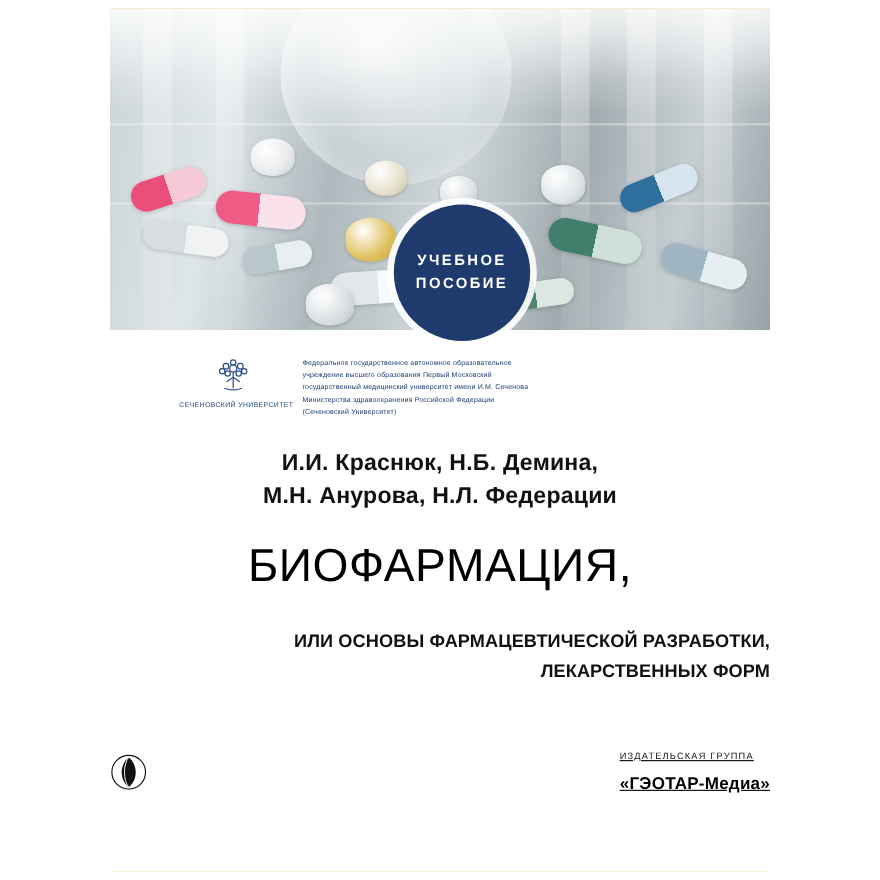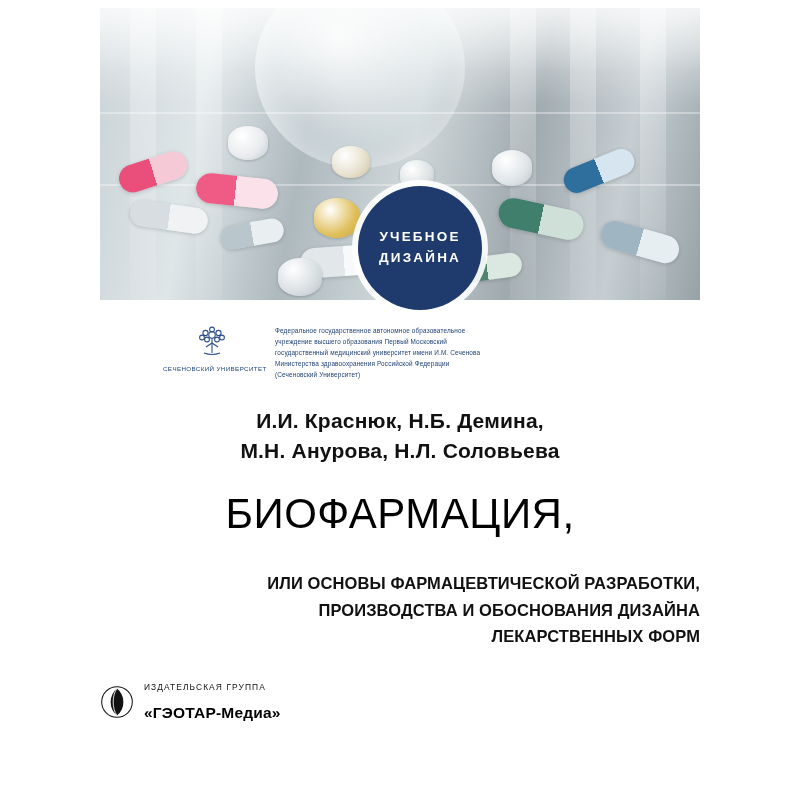--- a/index.html
+++ b/index.html
@@ -180,23 +180,24 @@
     color: #111;
     letter-spacing: 0.1px;
   }
   
   .publisher {
     position: absolute;
     left: 0;
     top: 382px;
     width: 600px;
     display: flex;
-    justify-content: flex-start;
+    justify-content: space-between;
     align-items: center;
     gap: 10px;
+    text-decoration: underline;
   }
   .pub-mark {
     width: 34px;
     height: 34px;
     flex: 0 0 34px;
   }
   .pub-text {
     text-align: left;
     line-height: 1.25;
   }
@@ -246,21 +247,21 @@
       <div class="cap" style="left:392px; top:142px; width:40px; height:36px; background:radial-gradient(circle at 35% 30%, #ffffff, #dfe4e7 60%, #bcc5ca);"></div>
       <div class="cap" style="left:128px; top:118px; width:40px; height:34px; background:radial-gradient(circle at 35% 30%, #ffffff, #e8eaec 60%, #c3ccd1);"></div>
       <div class="cap" style="left:232px; top:138px; width:38px; height:32px; background:radial-gradient(circle at 35% 30%, #ffffff, #e6e0cd 60%, #cabf9f);"></div>
       <div class="cap" style="left:300px; top:152px; width:34px; height:30px; background:radial-gradient(circle at 35% 30%, #ffffff, #dde2e4 60%, #b6c0c5);"></div>
 
       <div class="blurtop"></div>
     </div>
 
     <div class="badge">
       <span>УЧЕБНОЕ</span>
-      <span>ДИЗАЙНА</span>
+      <span>ПОСОБИЕ</span>
     </div>
 
     <div class="body">
 
       <div class="uni">
         <div class="uni-logo">
           <svg class="tree" viewBox="0 0 40 40">
             <g fill="none" stroke="#2b4f8a" stroke-width="1.1">
               <circle cx="20" cy="13" r="3.2"></circle>
               <circle cx="13.5" cy="11" r="2.6"></circle>
@@ -282,28 +283,27 @@
           <div>Федеральное государственное автономное образовательное</div>
           <div>учреждение высшего образования  Первый Московский</div>
           <div>государственный медицинский университет имени И.М. Сеченова</div>
           <div>Министерства здравоохранения Российской Федерации</div>
           <div>(Сеченовский Университет)</div>
         </div>
       </div>
 
       <div class="authors">
         <div>И.И. Краснюк, Н.Б. Демина,</div>
-        <div>М.Н. Анурова, Н.Л. Соловьева</div>
+        <div>М.Н. Анурова, Н.Л. Федерации</div>
       </div>
 
       <div class="title">БИОФАРМАЦИЯ,</div>
 
       <div class="subtitle">
         <div>ИЛИ ОСНОВЫ ФАРМАЦЕВТИЧЕСКОЙ РАЗРАБОТКИ,</div>
-        <div>ПРОИЗВОДСТВА И ОБОСНОВАНИЯ ДИЗАЙНА</div>
         <div>ЛЕКАРСТВЕННЫХ ФОРМ</div>
       </div>
 
       <div class="publisher">
         <svg class="pub-mark" viewBox="0 0 40 40">
           <circle cx="20" cy="20" r="18" fill="none" stroke="#111" stroke-width="1.2"></circle>
           <path d="M20 4 C10 12, 10 28, 20 36 C30 28, 30 12, 20 4 Z" fill="#111"></path>
           <path d="M20 4 C14 12, 14 28, 20 36" fill="none" stroke="#fff" stroke-width="1"></path>
         </svg>
         <div class="pub-text">

